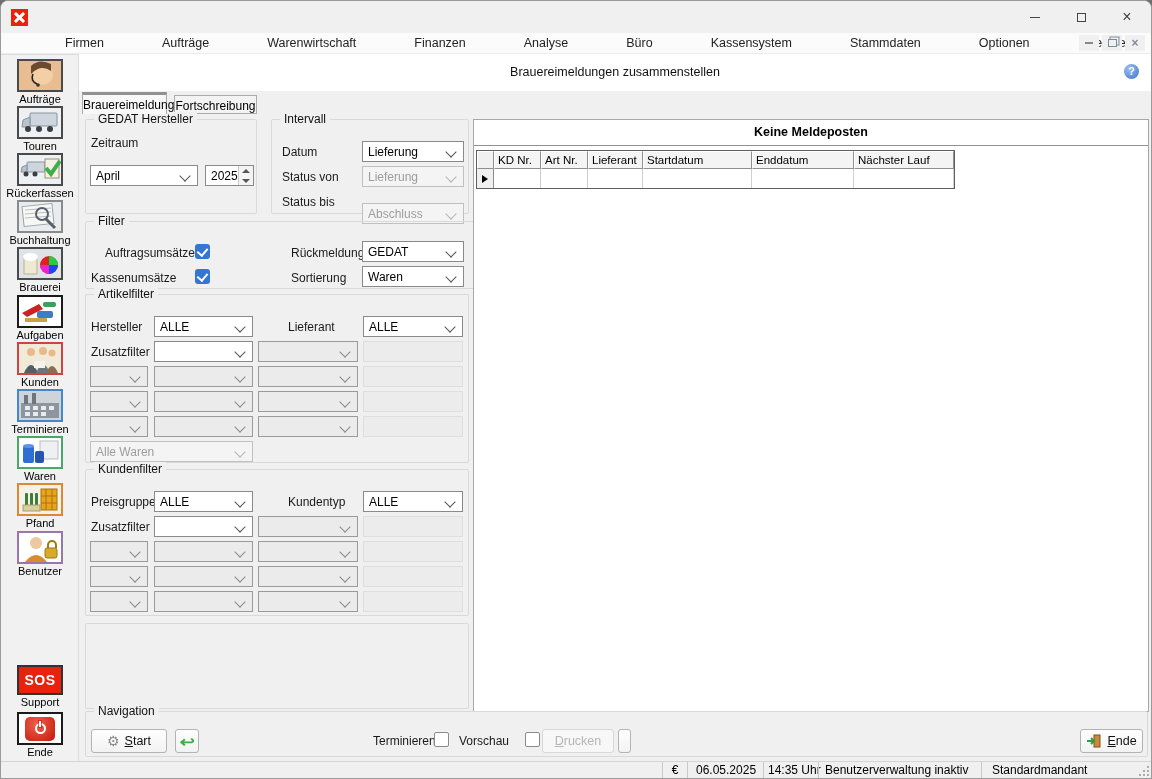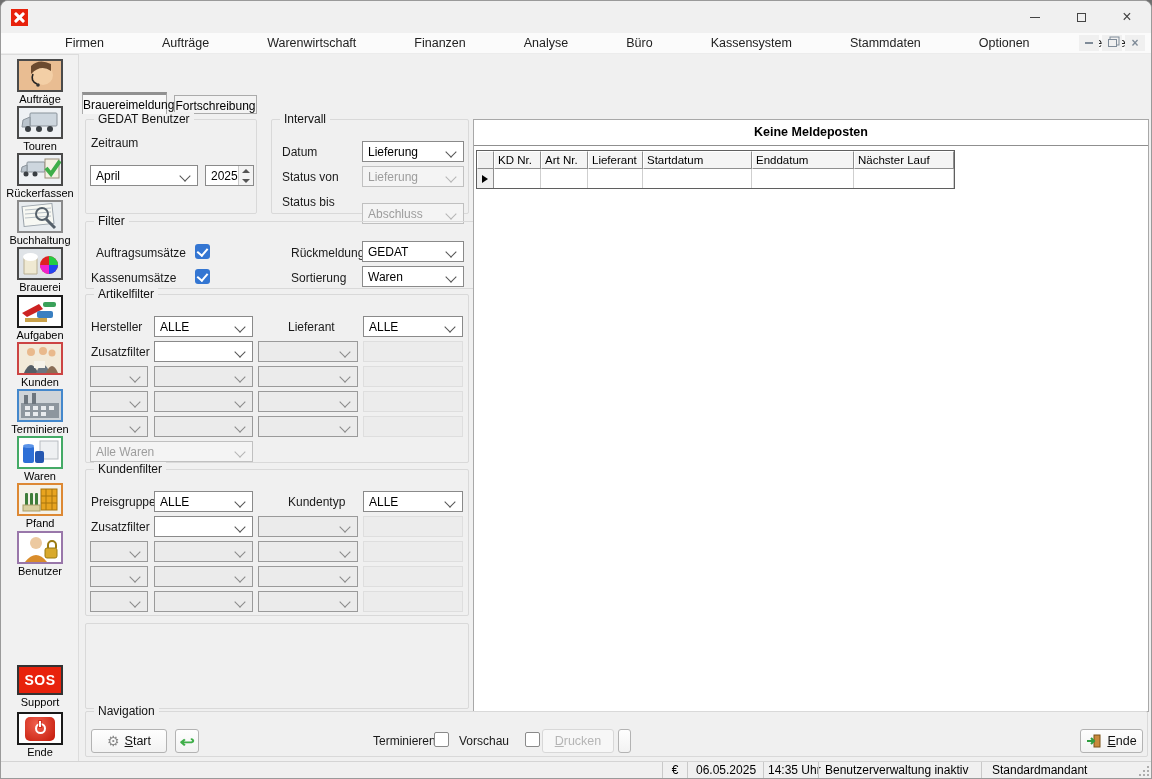--- a/index.html
+++ b/index.html
@@ -155,20 +155,24 @@
         </div>
       <div class="mdi-btn">
           <span class="mdi-rest"></span>
         </div>
       <div class="mdi-btn">
           <span class="mdi-x">×</span>
         </div>
     </div>
   </div>
 
+  <div class="pageheader">
+    <div class="page-title">Brauereimeldungen zusammenstellen</div>
+    <div class="help-icon">?</div>
+  </div>
 
   <div class="sidebar">
     <div class="nav-item" style="top:4px">
       <div class="nav-icon" style="border-color:#4a4a4a">
         <svg viewBox="0 0 42 29">
             <rect width="42" height="29" fill="#e9bd92"></rect>
             <circle cx="24" cy="14" r="10" fill="#f3cfa6"></circle>
             <path d="M12 5 Q20 -3 32 3 L32 10 Q22 3 12 13 Z" fill="#6b4a2f"></path>
             <path d="M14 13 q-3 7 4 10" stroke="#222" fill="none" stroke-width="1.6"></path>
             <circle cx="19" cy="24" r="1.8" fill="#333"></circle>
@@ -340,21 +344,21 @@
   </div>
 
   <div class="tab active" style="left:81px;top:91px;width:85px;height:22px">
     <span>Brauereimeldung</span>
   </div>
   <div class="tab" style="left:173px;top:94px;width:83px;height:19px">
     <span>Fortschreibung</span>
   </div>
 
   <div class="groupbox" style="left:84px;top:118px;width:172px;height:95px">
-    <span class="gb-label">GEDAT Benutzer</span>
+    <span class="gb-label">GEDAT Hersteller</span>
     <span class="lbl" style="left:5px;top:16px">Zeitraum</span>
     <div class="dd" style="left:4px;top:45px;width:108px">
       <span class="dd-val">April</span>
         <span class="chev"></span>
     </div>
     <div class="spinner" style="left:119px;top:45px;width:49px">
       <span class="spin-val">2025</span>
       <span class="spin-btns">
           <span class="spin-b up"></span>
           <span class="spin-b dn"></span>
@@ -376,21 +380,21 @@
     </div>
     <span class="lbl" style="left:10px;top:75px">Status bis</span>
     <div class="dd dis" style="left:90px;top:83px;width:102px">
       <span class="dd-val">Abschluss</span>
         <span class="chev"></span>
     </div>
   </div>
 
   <div class="groupbox" style="left:84px;top:220px;width:444px;height:68px">
     <span class="gb-label">Filter</span>
-    <span class="lbl" style="left:10px;top:24px">Auftragsumsätze</span>
+    <span class="lbl" style="left:19px;top:24px">Auftragsumsätze</span>
     <span class="cb" style="left:109px;top:22px"></span>
     <span class="lbl" style="left:5px;top:49px">Kassenumsätze</span>
     <span class="cb" style="left:109px;top:47px"></span>
     <span class="lbl" style="left:205px;top:24px">Rückmeldung</span>
     <div class="dd" style="left:276px;top:19px;width:102px">
       <span class="dd-val">GEDAT</span>
         <span class="chev"></span>
     </div>
     <span class="lbl" style="left:205px;top:49px">Sortierung</span>
     <div class="dd" style="left:276px;top:44px;width:102px">

